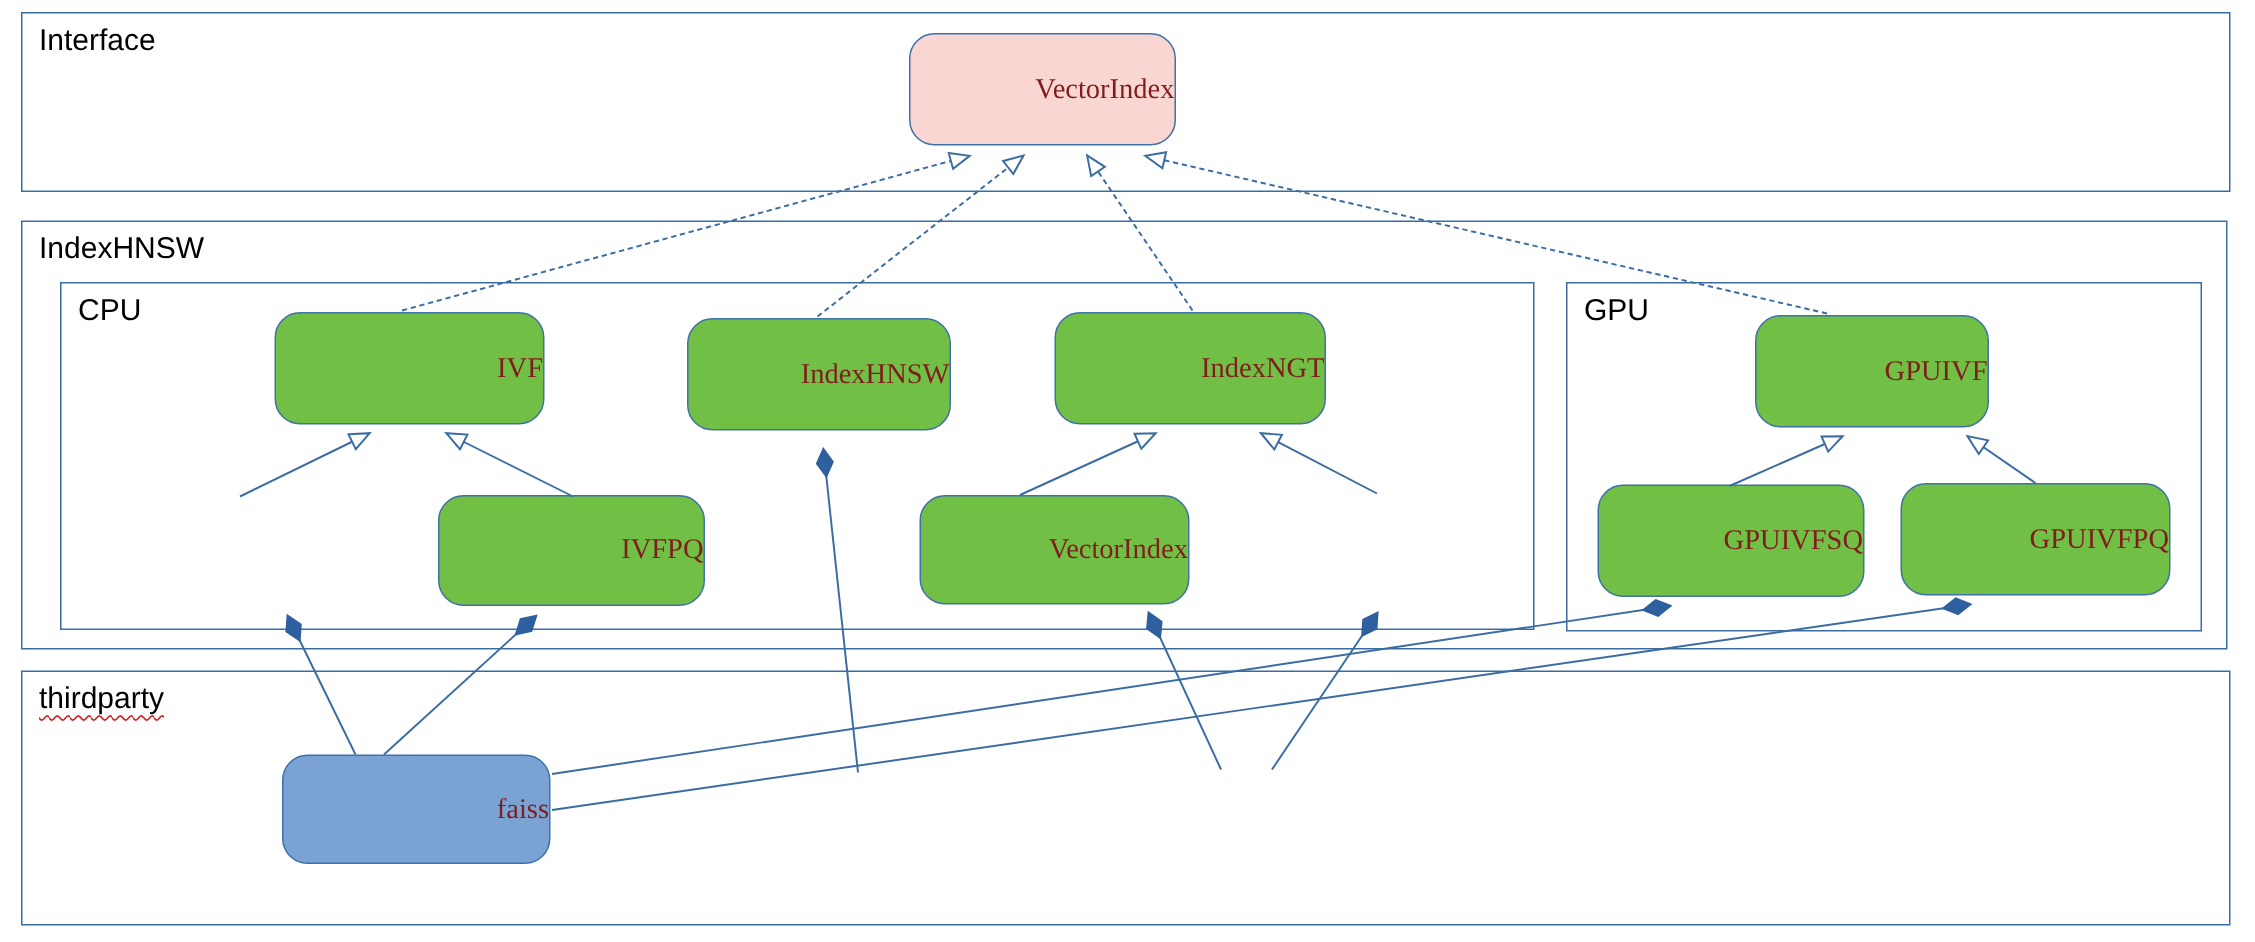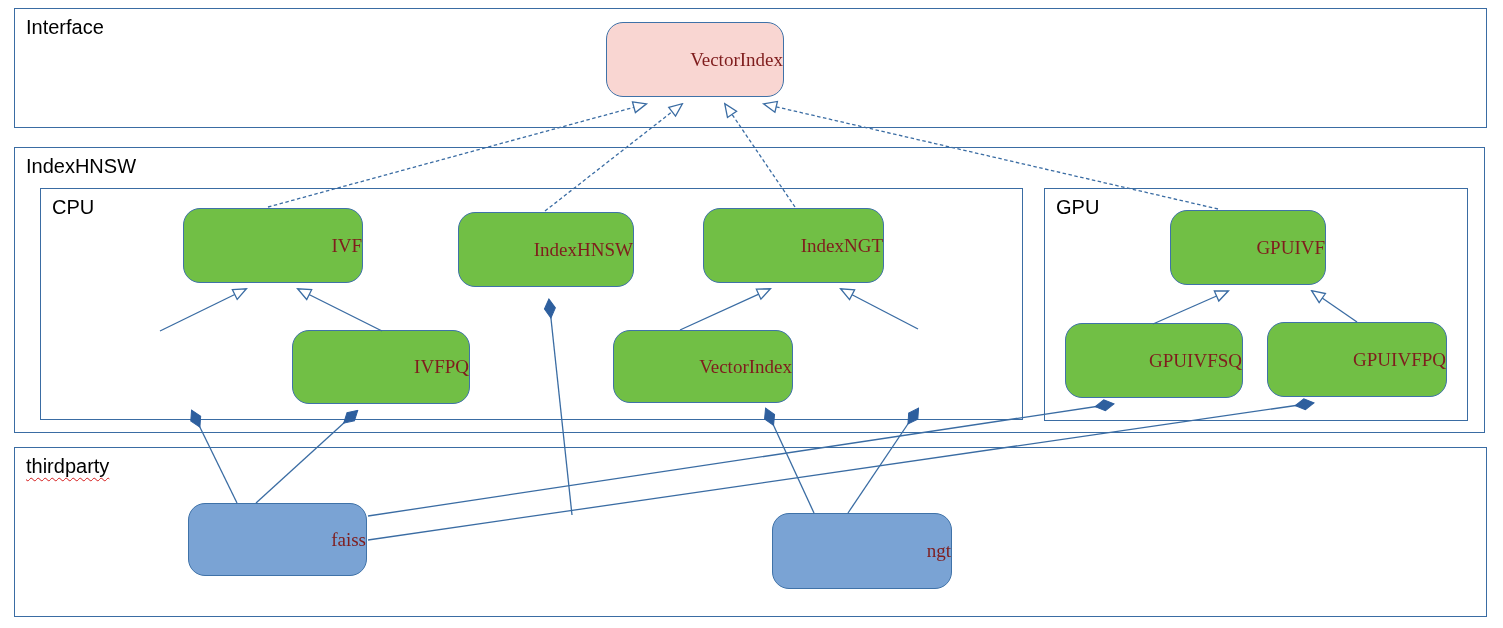--- a/index.html
+++ b/index.html
@@ -92,23 +92,20 @@
 
   <div class="node green" style="left:1267px;top:322px;width:180px;height:75px">
     <span>GPUIVFPQ</span>
   </div>
 
   <div class="node blue" style="left:188px;top:503px;width:179px;height:73px">
     <span>faiss</span>
   </div>
 
 
-  <div class="node blue" style="left:772px;top:513px;width:180px;height:76px">
-    <span>ngt</span>
-  </div>
 
   <svg class="edges" width="1503" height="628" viewBox="0 0 1503 628">
     <defs>
       <marker id="tri" markerUnits="userSpaceOnUse" markerWidth="16" markerHeight="14" refX="14" refY="7" orient="auto">
         <path d="M1.5,1.5 L14.5,7 L1.5,12.5 Z" fill="#ffffff" stroke="#3a6ca3" stroke-width="1.3"></path>
       </marker>
       <marker id="diam" markerUnits="userSpaceOnUse" markerWidth="21" markerHeight="13" refX="19" refY="6.5" orient="auto">
         <path d="M1,6.5 L10.5,1 L20,6.5 L10.5,12 Z" fill="#2e5f9e" stroke="#2e5f9e"></path>
       </marker>
     </defs>

